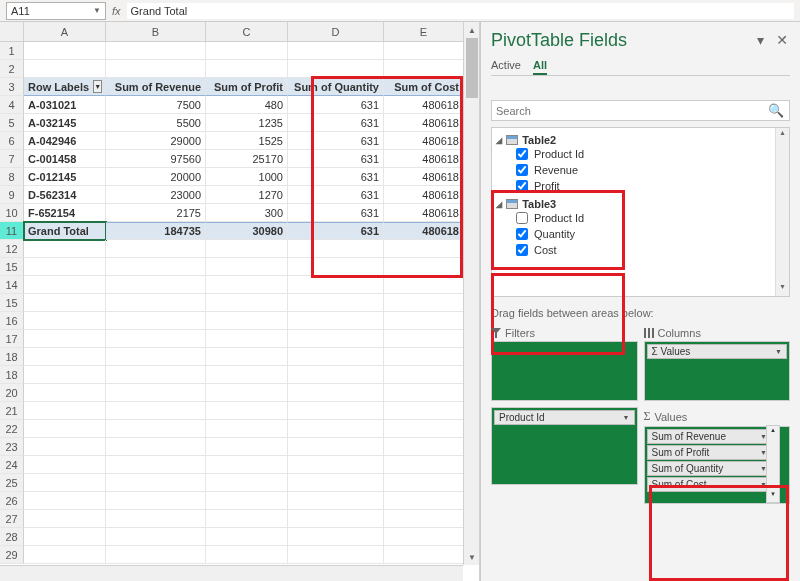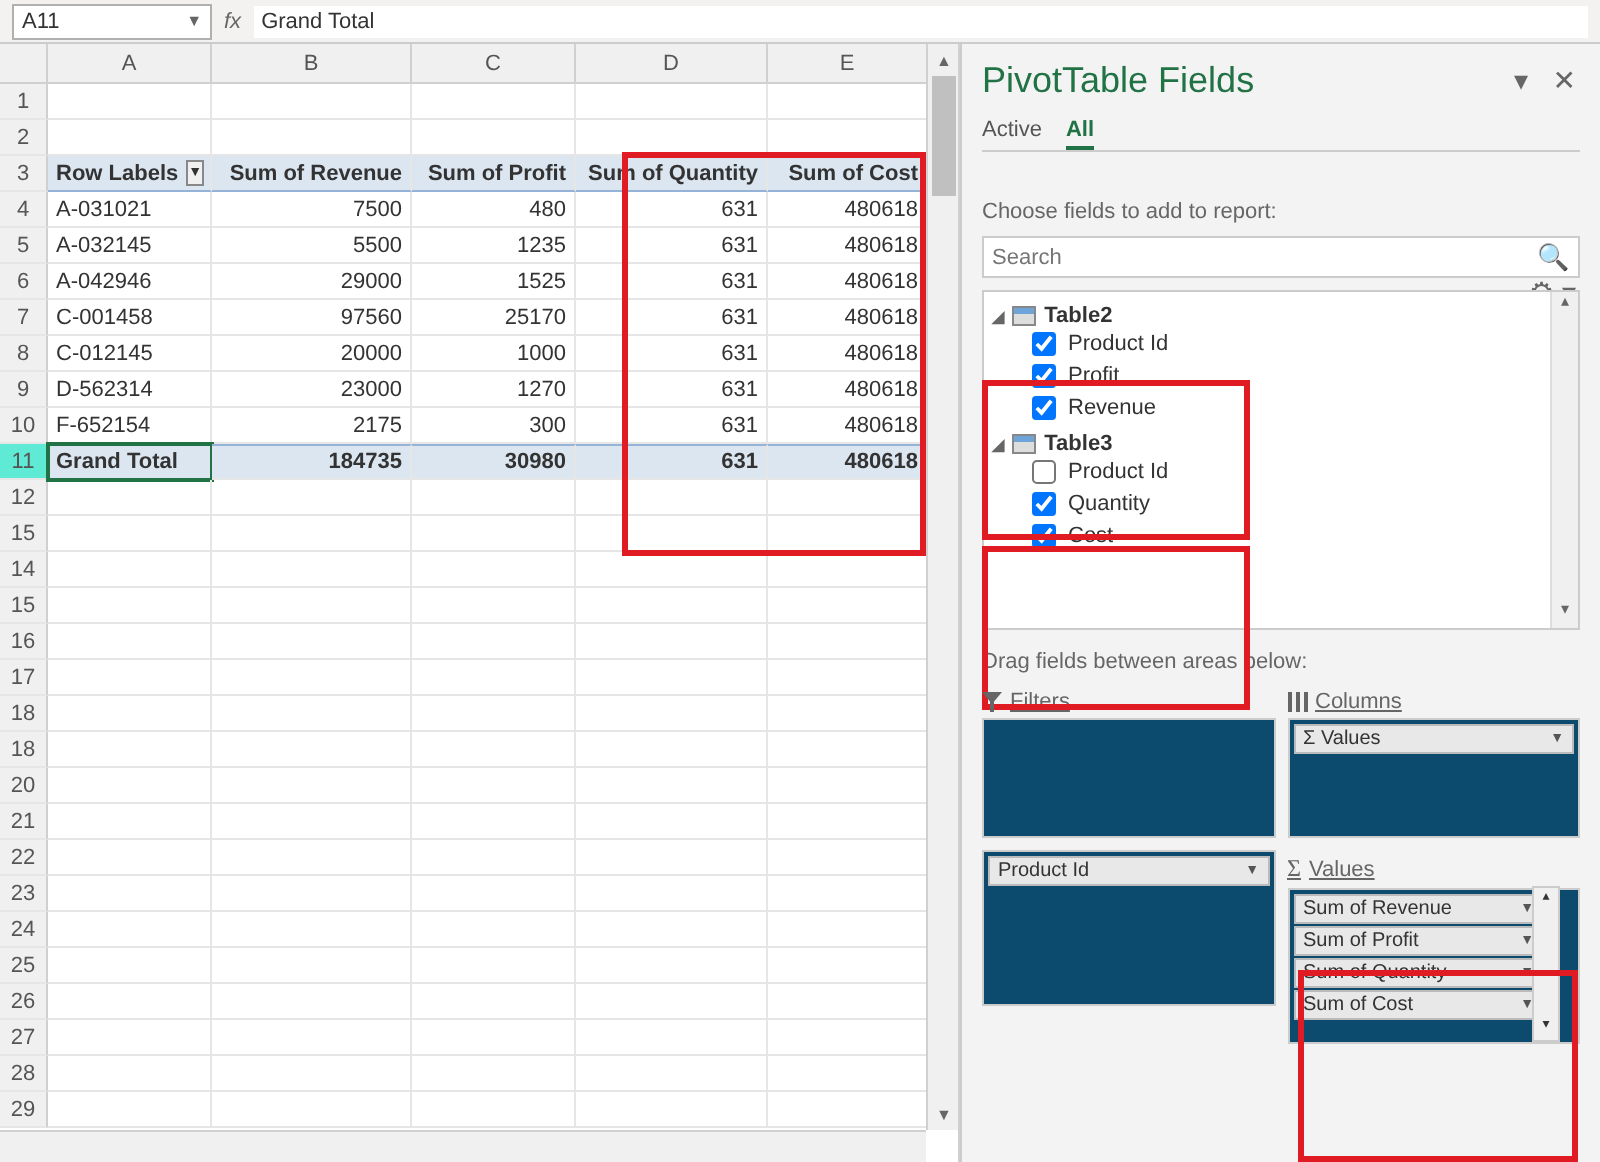--- a/index.html
+++ b/index.html
@@ -13,21 +13,21 @@
 .sheet-area { width: 480px; position: relative; border-right: 1px solid #d0d0d0; }
 .corner { position: absolute; left: 0; top: 0; width: 24px; height: 20px; background: #f0f0f0; border-right: 1px solid #d0d0d0; border-bottom: 1px solid #d0d0d0; }
 .col-headers { position: absolute; left: 24px; top: 0; height: 20px; display: flex; }
 .col-header { background: #f0f0f0; border-right: 1px solid #d0d0d0; border-bottom: 1px solid #d0d0d0; display: flex; align-items: center; justify-content: center; color: #555; }
 .row-headers { position: absolute; left: 0; top: 20px; width: 24px; }
 .row-header { height: 18px; background: #f0f0f0; border-right: 1px solid #d0d0d0; border-bottom: 1px solid #e6e6e6; display: flex; align-items: center; justify-content: center; color: #555; }
 .row-header.active { background: #5eead4; }
 .cells { position: absolute; left: 24px; top: 20px; }
 .row { display: flex; height: 18px; }
 .cell { border-right: 1px solid #e6e6e6; border-bottom: 1px solid #e6e6e6; padding: 0 4px; display: flex; align-items: center; overflow: hidden; white-space: nowrap; }
-.ch-A { width: 82px; } .ch-B { width: 100px; } .ch-C { width: 82px; } .ch-D { width: 96px; } .ch-E { width: 80px; }
+.ch-A { width: 82px; font-weight: bold; } .ch-B { width: 100px; } .ch-C { width: 82px; } .ch-D { width: 96px; } .ch-E { width: 80px; }
 .num { justify-content: flex-end; }
 .hdr { background: #dce6f1; font-weight: 600; border-bottom: 1px solid #95b3d7; }
 .total-row .cell { font-weight: 700; background: #dce6f1; border-top: 1px solid #95b3d7; }
 .filter-btn { display: inline-block; width: 13px; height: 13px; border: 1px solid #888; background: #f0f0f0; margin-left: 4px; font-size: 7px; line-height: 11px; text-align: center; }
 .active-cell { outline: 2px solid #217346; outline-offset: -1px; }
 .redbox { position: absolute; border: 3px solid #e01b24; pointer-events: none; }
 .scrollbar-v { position: absolute; right: 0; top: 0; bottom: 16px; width: 16px; background: #f0f0f0; border-left: 1px solid #d0d0d0; }
 .scrollbar-h { position: absolute; left: 0; right: 16px; bottom: 0; height: 16px; background: #f0f0f0; border-top: 1px solid #d0d0d0; }
 .scroll-btn { width: 16px; height: 16px; display: flex; align-items: center; justify-content: center; font-size: 8px; color: #666; }
 .thumb-v { position: absolute; top: 16px; left: 2px; width: 12px; height: 60px; background: #c0c0c0; }
@@ -49,22 +49,22 @@
 .field-list .sv .btn { height: 14px; font-size: 8px; text-align: center; color: #666; }
 .table-node { padding: 2px 0; }
 .table-node .tname { display: flex; align-items: center; gap: 4px; font-weight: 600; }
 .table-icon { display: inline-block; width: 12px; height: 10px; background: linear-gradient(#6ea5d8,#6ea5d8) 0 0/12px 3px no-repeat, linear-gradient(#ddd,#ddd) 0 3px/12px 7px no-repeat; border: 1px solid #888; }
 .tri { font-size: 8px; color: #666; }
 .field-item { display: flex; align-items: center; gap: 6px; padding: 2px 0 2px 20px; }
 .field-item input { width: 12px; height: 12px; }
 .drag-lbl { font-size: 11px; color: #666; margin: 10px 0 6px; }
 .areas { display: grid; grid-template-columns: 1fr 1fr; gap: 6px; }
 .area { }
-.area-title { color: #666; padding: 2px 0; display: flex; align-items: center; gap: 4px; font-size: 11px; text-decoration: underline; }
-.area-box { background: #0c4a6e; border: 1px solid #ccc; min-height: 60px; padding: 1px; }
+.area-title { color: #666; padding: 2px 0; display: flex; align-items: center; gap: 4px; font-size: 11px; }
+.area-box { background: #15803d; border: 1px solid #ccc; min-height: 60px; padding: 1px; }
 .area-box.tall { min-height: 78px; }
 .chip { background: #e8e8e8; border: 1px solid #bbb; padding: 1px 4px; margin: 1px; display: flex; justify-content: space-between; align-items: center; font-size: 10px; }
 .chip .dd { font-size: 7px; color: #555; }
 .values-sv { position: absolute; right: 10px; width: 14px; background: #f0f0f0; border: 1px solid #ccc; }
 .values-sv div { height: 12px; font-size: 7px; text-align: center; }
 .icon-filter { display: inline-block; width: 10px; height: 10px; position: relative; }
 .icon-filter::before { content: ""; position: absolute; top: 0; left: 0; border-left: 5px solid transparent; border-right: 5px solid transparent; border-top: 6px solid #666; }
 .icon-filter::after { content: ""; position: absolute; top: 5px; left: 4px; width: 2px; height: 5px; background: #666; }
 .icon-cols { display: inline-block; width: 10px; height: 10px; background: repeating-linear-gradient(90deg,#666 0 2px,transparent 2px 4px); }
 .icon-rows { display: inline-block; width: 10px; height: 10px; background: repeating-linear-gradient(0deg,#666 0 2px,transparent 2px 4px); }
@@ -343,44 +343,43 @@
   </div>
 
   <div class="pane">
     <div class="pane-title">PivotTable Fields</div>
     <div class="pane-opts">▾</div>
     <div class="pane-x">✕</div>
     <div class="tabs">
       <div class="tab">Active</div>
       <div class="tab active">All</div>
     </div>
-    <div class="choose-lbl">Choose fields to add to report:</div>
     <div class="gear">⚙ ▾</div>
     <div class="search-box">
       <input placeholder="Search" style="">
       <span>🔍</span>
     </div>
     <div class="field-list" id="fieldList">
       <div class="table-node">
           <div class="tname">
             <span class="tri">◢</span>
             <span class="table-icon"></span>
             <span>Table2</span>
           </div>
           <div class="field-item">
             <input type="checkbox" checked="" style="">
             <span>Product Id</span>
           </div>
           <div class="field-item">
             <input type="checkbox" checked="" style="">
+            <span>Revenue</span>
+          </div>
+          <div class="field-item">
+            <input type="checkbox" checked="" style="">
             <span>Profit</span>
-          </div>
-          <div class="field-item">
-            <input type="checkbox" checked="" style="">
-            <span>Revenue</span>
           </div>
         </div>
         <div class="table-node">
           <div class="tname">
             <span class="tri">◢</span>
             <span class="table-icon"></span>
             <span>Table3</span>
           </div>
           <div class="field-item">
             <input type="checkbox" style="">

